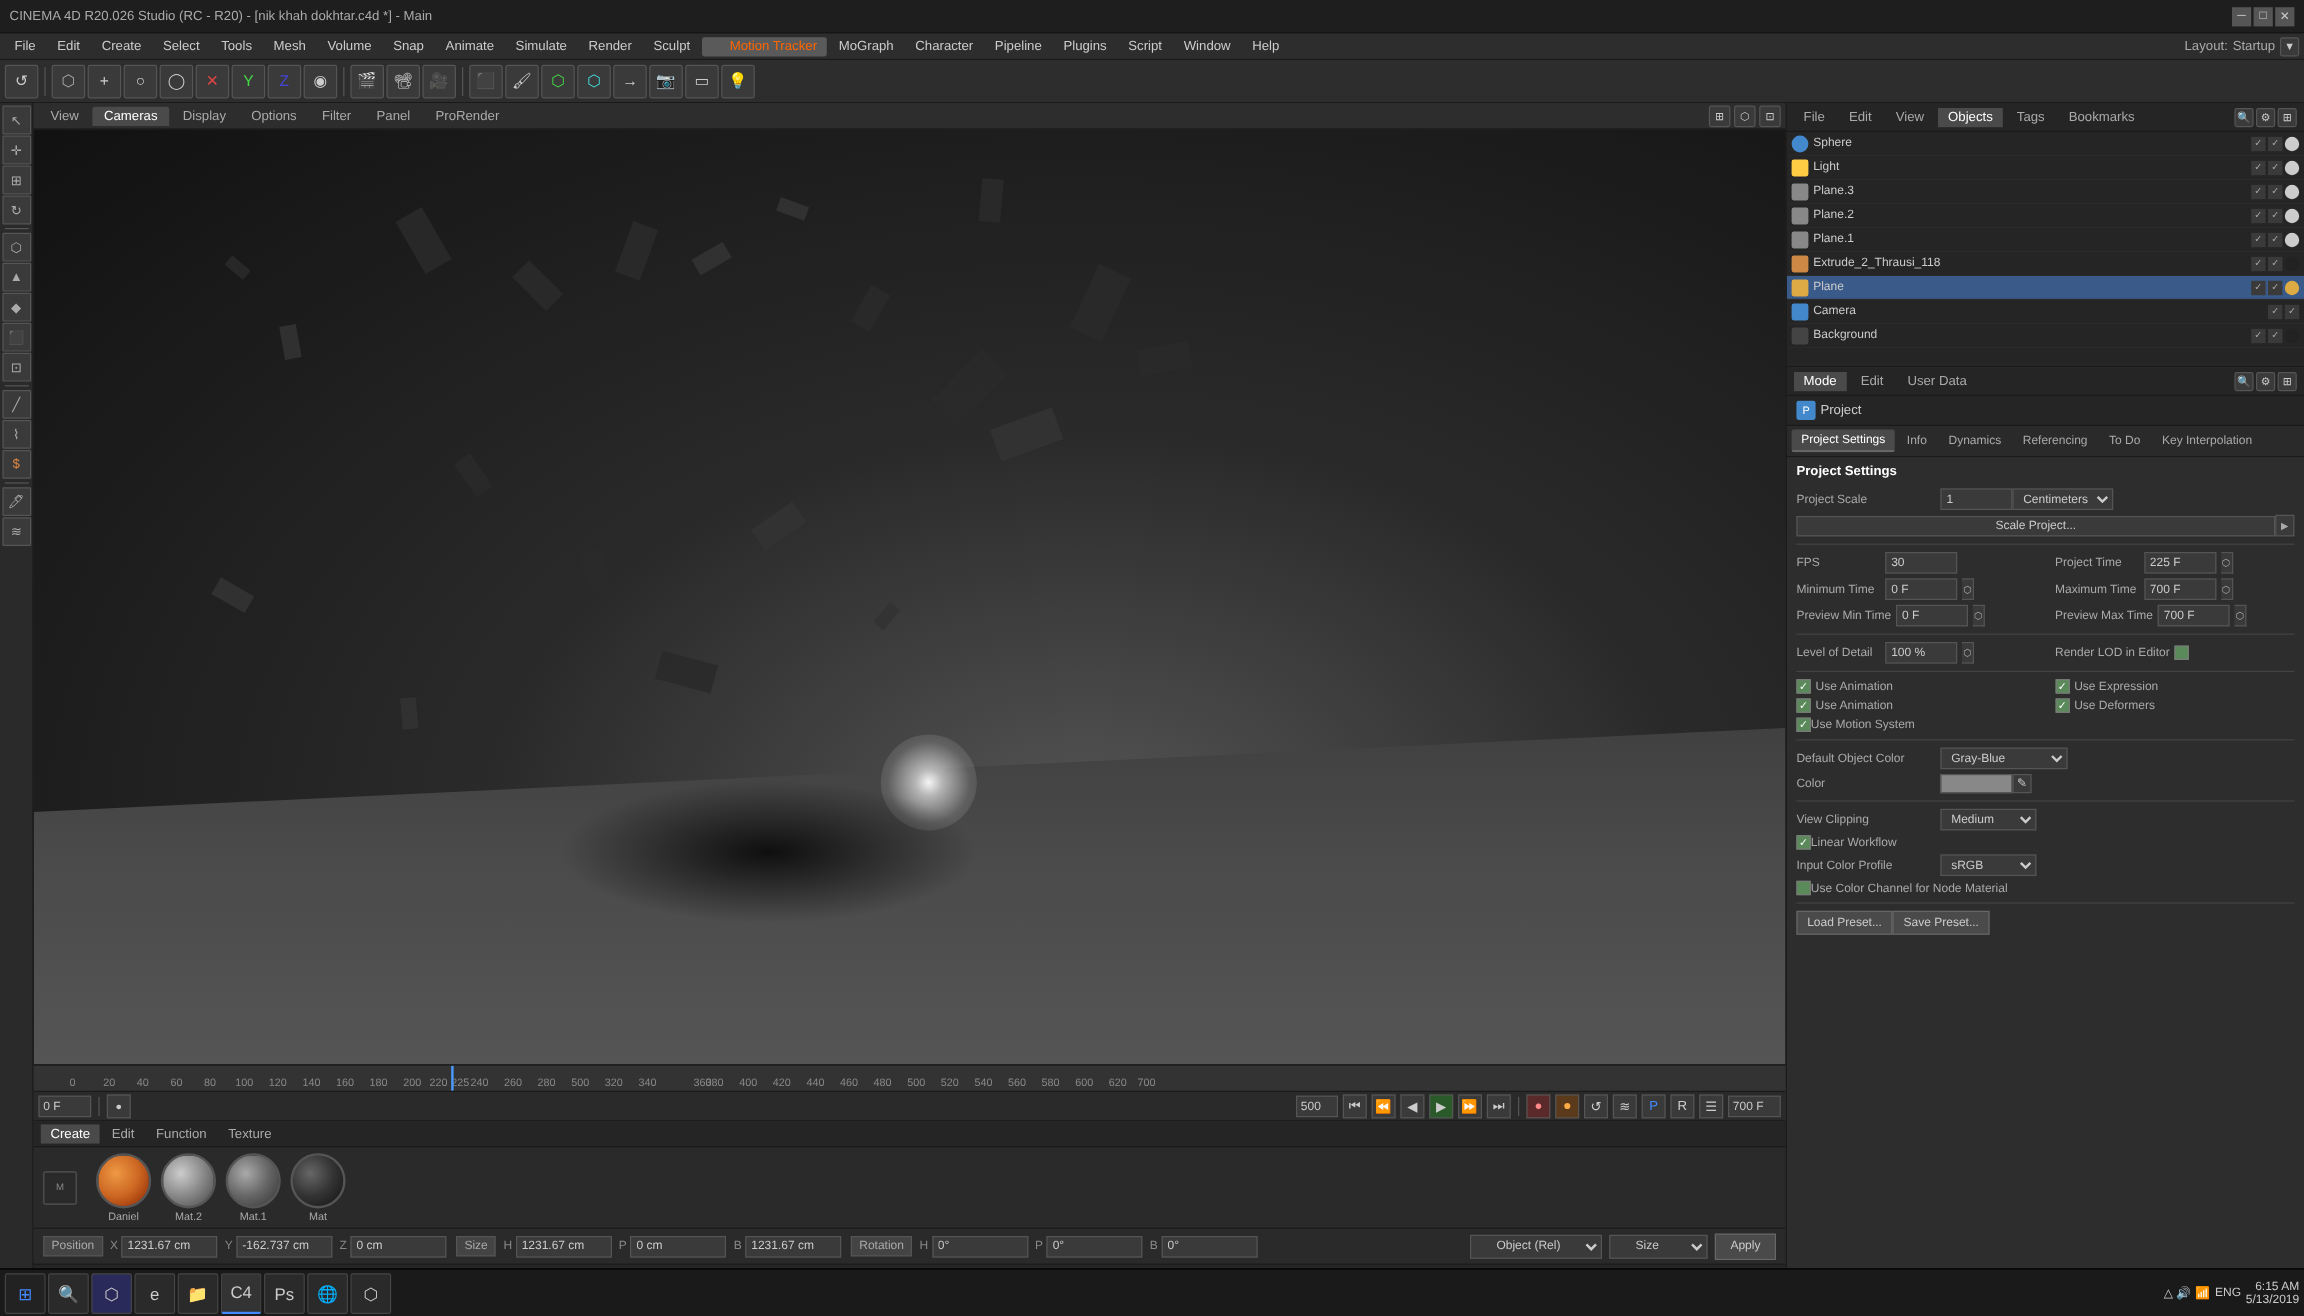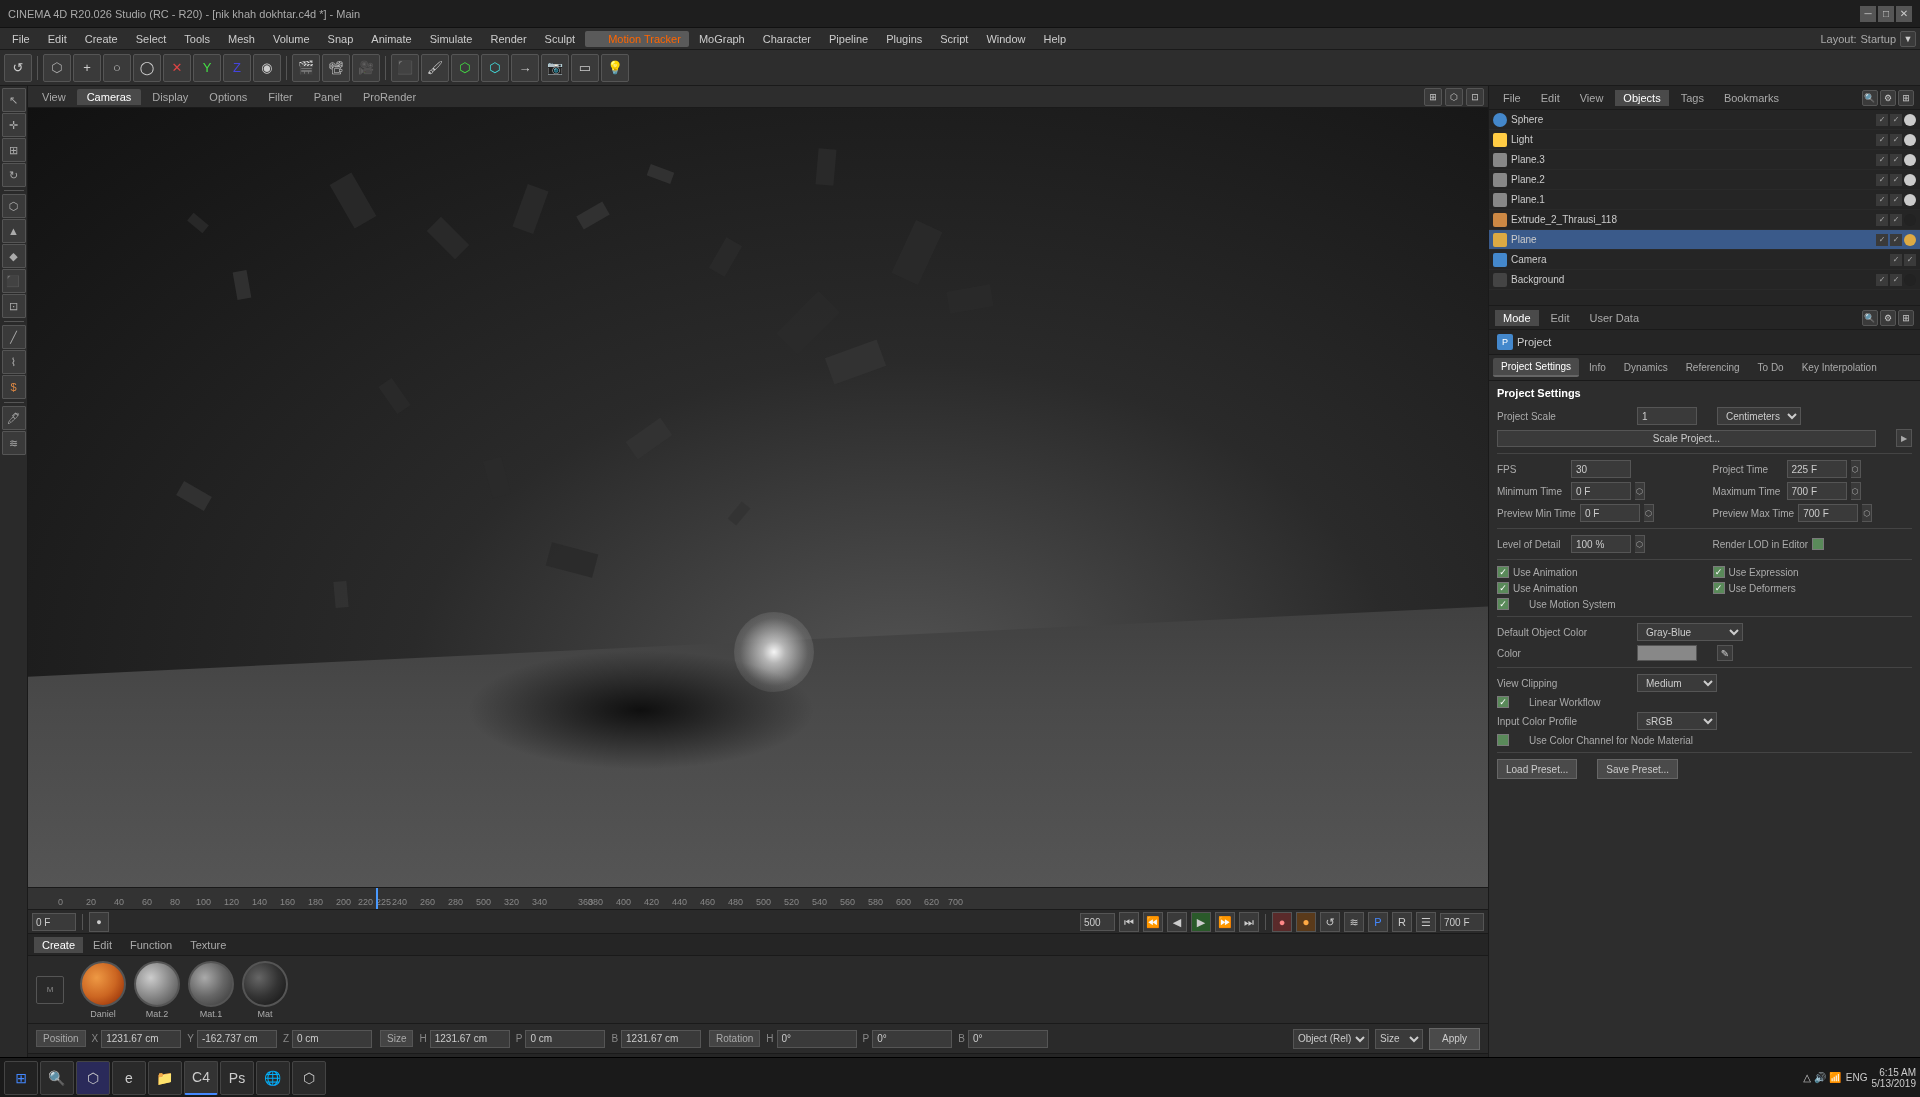--- a/index.html
+++ b/index.html
@@ -336,21 +336,21 @@
     .props-section-title {
       color: #fff;
       font-weight: bold;
       font-size: 11px;
       margin-bottom: 8px;
     }
     .props-row {
       display: flex;
       align-items: center;
       margin-bottom: 4px;
-      gap: 20px;
+      gap: 0;
     }
     .props-label {
       color: #aaa;
       font-size: 10px;
       min-width: 120px;
     }
     .props-value {
       background: #3a3a3a;
       border: 1px solid #555;
       color: #ccc;
@@ -468,21 +468,21 @@
       color: #aaa; 
       font-size: 10px; 
       padding: 2px 6px; 
       border: 1px solid #555;
     }
     .bottom-dropdown {
       background: #3a3a3a;
       border: 1px solid #555;
       color: #ccc;
       font-size: 10px;
-      padding: 1px 0;
+      padding: 1px 17px;
       height: 20px;
     }
     .apply-btn {
       background: #4a4a4a;
       border: 1px solid #666;
       color: #ccc;
       font-size: 10px;
       padding: 2px 12px;
       cursor: pointer;
       height: 22px;

